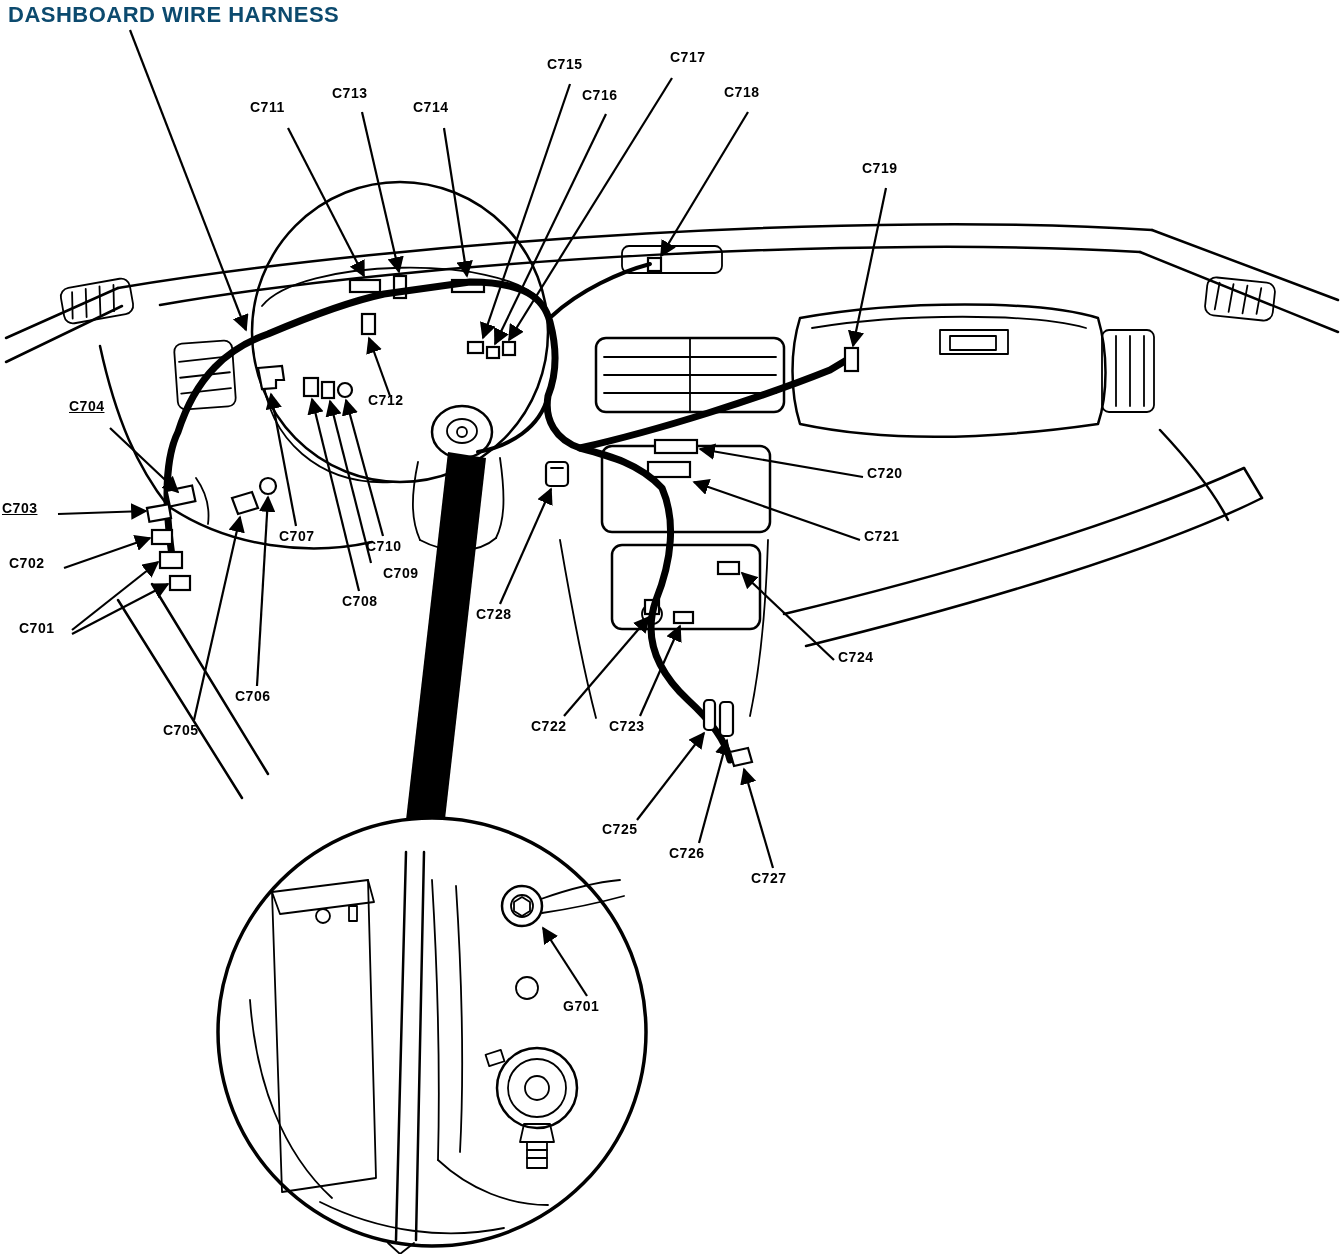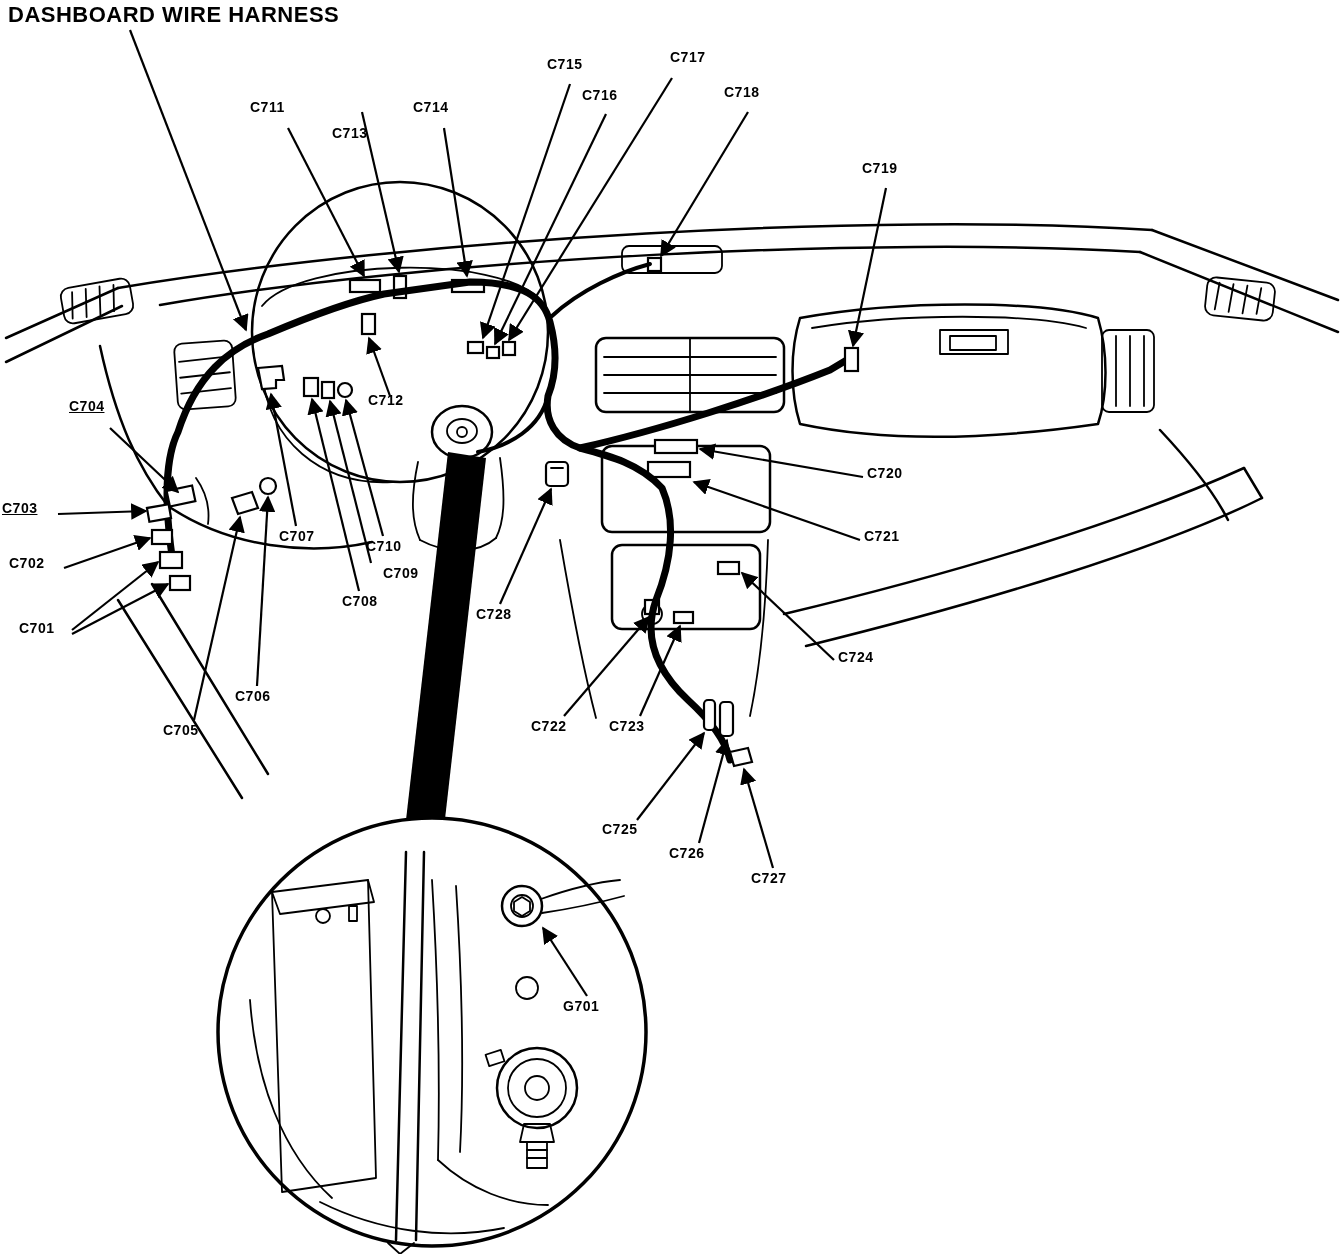--- a/index.html
+++ b/index.html
@@ -30,21 +30,21 @@
     white-space: nowrap;
     line-height: 1;
   }
   .diagram-title {
     position: absolute;
     left: 8px;
     top: 2px;
     font-family: "Liberation Sans", sans-serif;
     font-weight: bold;
     font-size: 22px;
-    color: #000000;
+    color: #0c4a6e;
     letter-spacing: 0.5px;
     white-space: nowrap;
   }
   .art { stroke: #000; fill: none; stroke-width: 2.5; stroke-linecap: round; stroke-linejoin: round; }
   .thin { stroke-width: 1.8; }
   .harness { stroke: #000; fill: none; stroke-width: 7; stroke-linecap: round; stroke-linejoin: round; }
   .branch { stroke: #000; fill: none; stroke-width: 4; stroke-linecap: round; }
   .leader { stroke: #000; fill: none; stroke-width: 2.2; }
   .conn { stroke: #000; fill: #ffffff; stroke-width: 2.2; }
   .solid { fill: #000; stroke: none; }
@@ -281,21 +281,21 @@
       <line class="leader" x1="699" y1="843" x2="727" y2="740" marker-end="url(#arr)"></line>
       <line class="leader" x1="773" y1="868" x2="744" y2="769" marker-end="url(#arr)"></line>
       <line class="leader" x1="587" y1="996" x2="543" y2="928" marker-end="url(#arr)"></line>
     </g>
   </svg>
 
   <div class="diagram-title">DASHBOARD WIRE HARNESS</div>
 
   <div id="label-layer">
       <div class="callout" style="left: 250px; top: 100px;">C711</div>
-      <div class="callout" style="left: 332px; top: 86px; margin-top: 40px;">C713</div>
+      <div class="callout" style="left: 332px; top: 86px;">C713</div>
       <div class="callout" style="left: 413px; top: 100px;">C714</div>
       <div class="callout" style="left: 547px; top: 57px;">C715</div>
       <div class="callout" style="left: 670px; top: 50px;">C717</div>
       <div class="callout" style="left: 582px; top: 88px;">C716</div>
       <div class="callout" style="left: 724px; top: 85px;">C718</div>
       <div class="callout" style="left: 862px; top: 161px;">C719</div>
       <div class="callout" style="left: 368px; top: 393px;">C712</div>
       <div class="callout" style="left: 69px; top: 399px; text-decoration: underline;">C704</div>
       <div class="callout" style="left: 2px; top: 501px; text-decoration: underline;">C703</div>
       <div class="callout" style="left: 9px; top: 556px;">C702</div>

